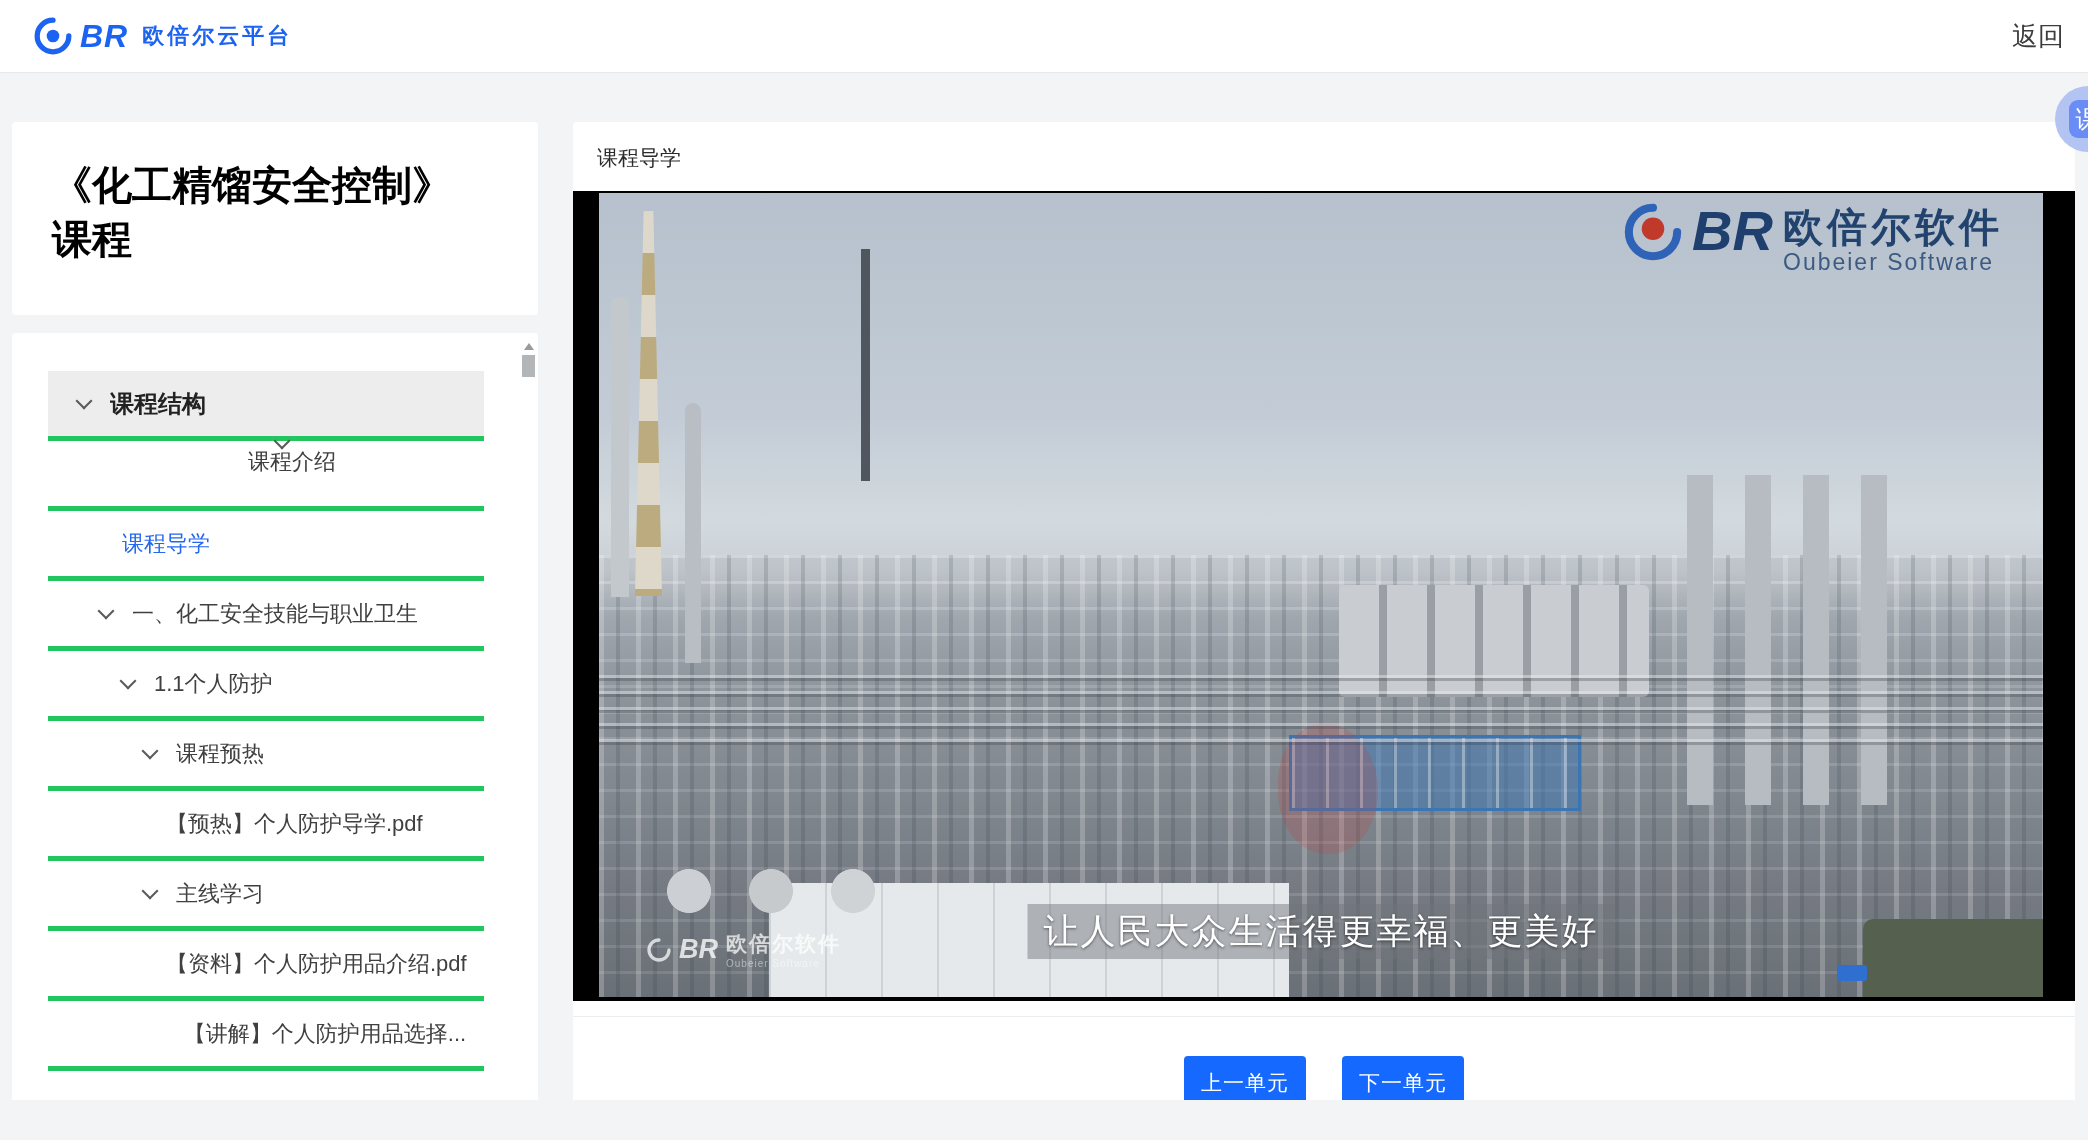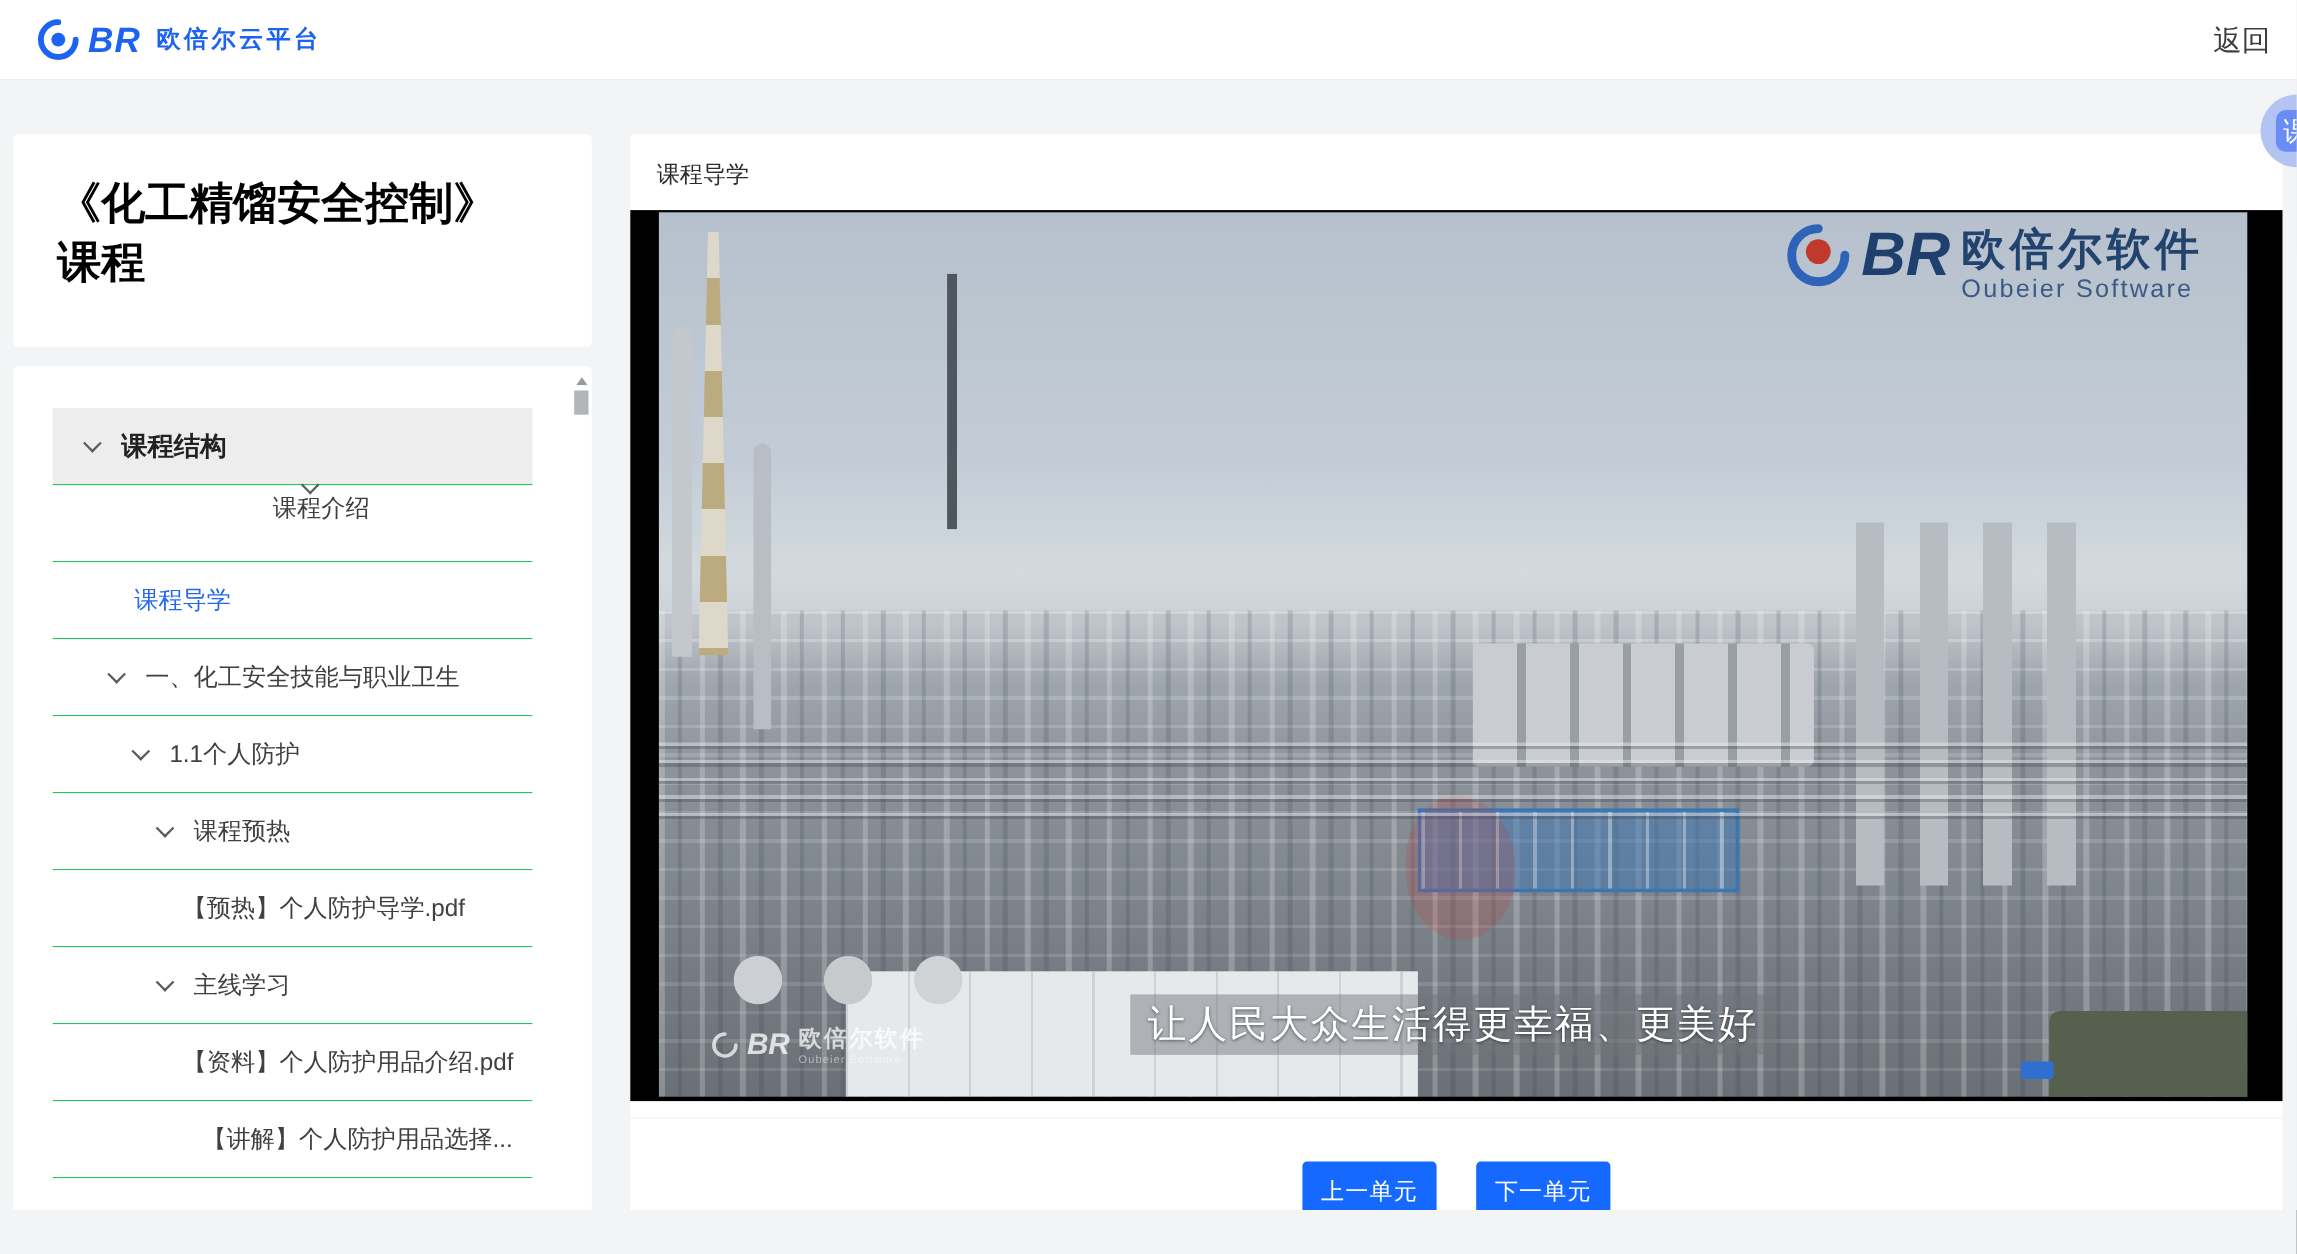--- a/index.html
+++ b/index.html
@@ -16,21 +16,21 @@
   .logo-cn { font-size:22px; font-weight:700; color:#1d63f2; letter-spacing:3px; margin-left:6px; }
   .back-link { font-size:26px; color:#3c3c3c; cursor:pointer; }
 
   
   .card { position:absolute; background:#fff; border-radius:4px; }
   .title-card { left:12px; top:122px; width:526px; height:193px; padding:36px 56px 0 40px; }
   .course-title { font-size:40px; line-height:1.35; font-weight:700; color:#000000; }
 
   .tree-card { left:12px; top:333px; width:526px; height:807px; overflow:hidden; }
   .tree-wrap { padding:38px 0 0 36px; }
-  .tree-row { width:436px; height:70px; display:flex; align-items:center; border-bottom:1px solid #22c55e;
+  .tree-row { width:436px; height:70px; display:flex; align-items:center; border-bottom:5px solid #22c55e;
               font-size:22px; color:#404040; cursor:pointer; white-space:nowrap; }
   .tree-row.hdr { background:#ededed; font-weight:700; color:#222; font-size:24px; }
   .tree-row.sel .tree-label { color:#2468f2; }
   .chev { width:12px; height:12px; margin:-6px 20px 0 0; flex:0 0 auto;
           border-right:2px solid #5a5a5a; border-bottom:2px solid #5a5a5a; transform:rotate(45deg); }
   .tree-label { overflow:hidden; text-overflow:clip; }
 
   
   .vscroll { position:absolute; top:4px; right:2px; bottom:2px; width:14px; }
   .scroll-arrow-up { position:absolute; top:6px; left:2px; width:0; height:0;

